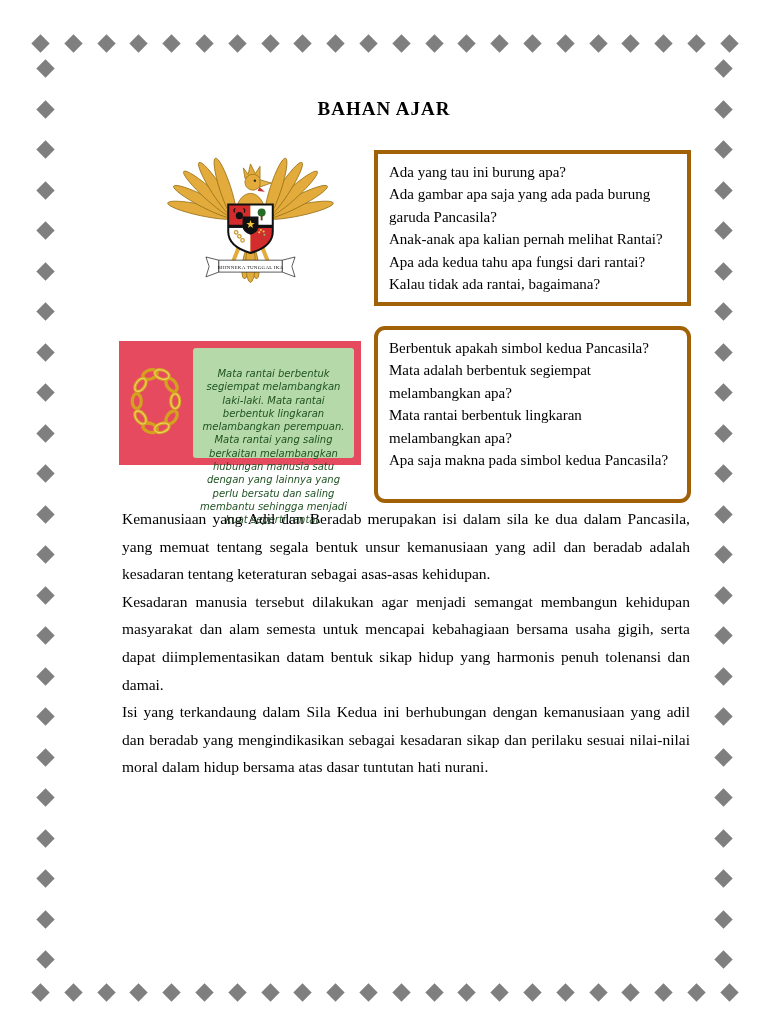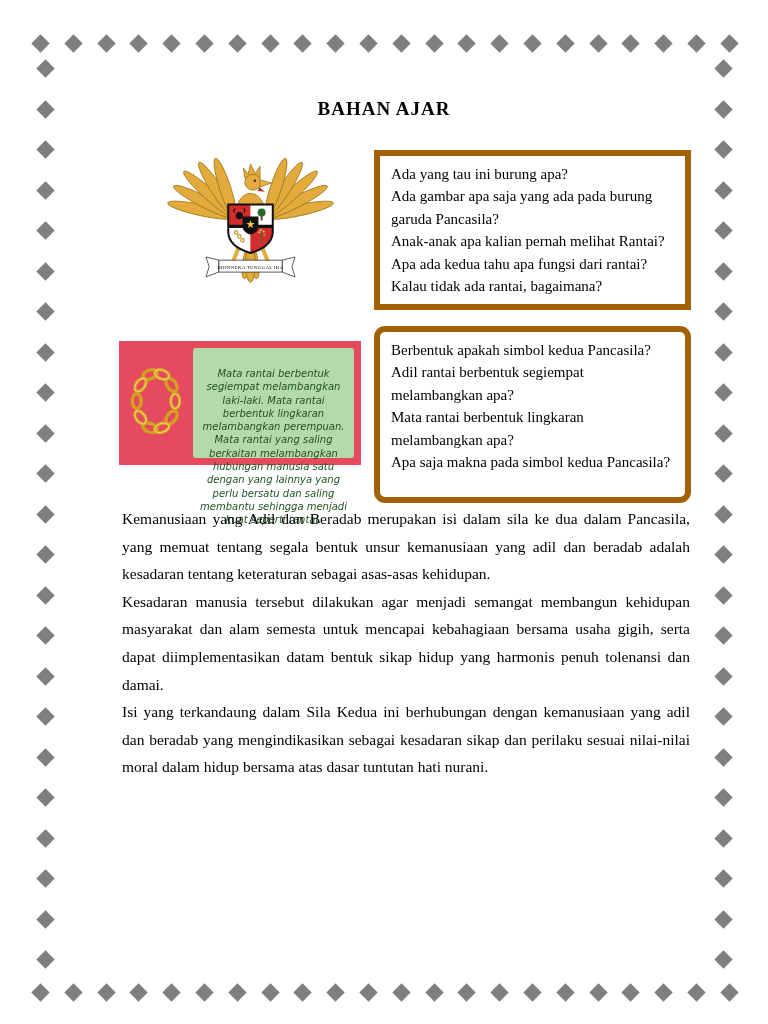--- a/index.html
+++ b/index.html
@@ -29,21 +29,21 @@
     text-align: center; font-size: 19px; font-weight: bold; letter-spacing: 1px; margin-top: 8px;
   }
 
   
   .garuda-wrap { position: absolute; left: 163px; top: 134px; width: 175px; height: 172px; }
   .garuda-wrap svg { width: 100%; height: 100%; }
 
   
   .qbox {
     position: absolute; left: 374px; width: 317px;
-    border: 6px solid #a16207; padding: 7px 11px;
+    border: 4px solid #a16207; padding: 7px 11px;
     font-size: 15px; line-height: 22.4px;
   }
   .qbox1 { top: 150px; min-height: 137px; }
   .qbox2 { top: 326px; min-height: 177px; border-radius: 11px; }
   .qline { margin: 0; }
 
   
   .chain-fig {
     position: absolute; left: 119px; top: 341px; width: 242px; height: 124px;
     background: #e64a5e;
@@ -291,21 +291,21 @@
         <ellipse transform="translate(29,82) rotate(234)" rx="10" ry="6"></ellipse>
         <ellipse transform="translate(29,38) rotate(306)" rx="10" ry="6"></ellipse>
         <ellipse transform="translate(58,24) rotate(18)" rx="10" ry="6"></ellipse>
       </g>
     </svg>
     <div class="chain-caption">Mata rantai berbentuk segiempat melambangkan laki-laki. Mata rantai berbentuk lingkaran melambangkan perempuan. Mata rantai yang saling berkaitan melambangkan hubungan manusia satu dengan yang lainnya yang perlu bersatu dan saling membantu sehingga menjadi kuat seperti rantai.</div>
   </div>
 
   <div class="qbox qbox2">
     <p class="qline">Berbentuk apakah simbol kedua Pancasila?</p>
-    <p class="qline">Adil rantai berbentuk segiempat melambangkan apa?</p>
+    <p class="qline">Mata adalah berbentuk segiempat melambangkan apa?</p>
     <p class="qline">Mata rantai berbentuk lingkaran melambangkan apa?</p>
     <p class="qline">Apa saja makna pada simbol kedua Pancasila?</p>
   </div>
 
   <div class="body-text">
     <p>Kemanusiaan yang Adil dan Beradab merupakan isi dalam sila ke dua dalam Pancasila, yang memuat tentang segala bentuk unsur kemanusiaan yang adil dan beradab adalah kesadaran tentang keteraturan sebagai asas-asas kehidupan.</p>
     <p>Kesadaran manusia tersebut dilakukan agar menjadi semangat membangun kehidupan masyarakat dan alam semesta untuk mencapai kebahagiaan bersama usaha gigih, serta dapat diimplementasikan datam bentuk sikap hidup yang harmonis penuh tolenansi dan damai.</p>
     <p>Isi yang terkandaung dalam Sila Kedua ini berhubungan dengan kemanusiaan yang adil dan beradab yang mengindikasikan sebagai kesadaran sikap dan perilaku sesuai nilai-nilai moral dalam hidup bersama atas dasar tuntutan hati nurani.</p>
   </div>
 

